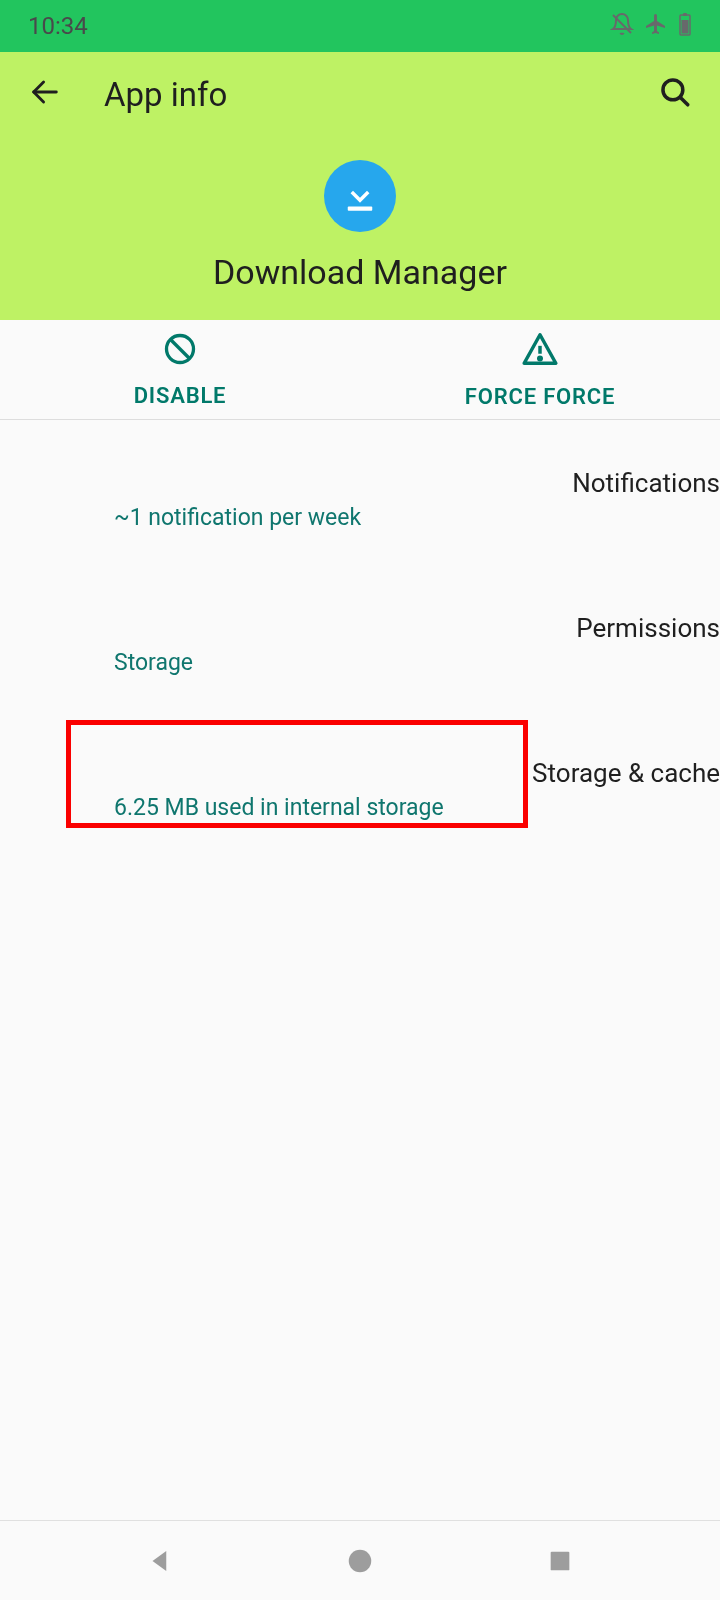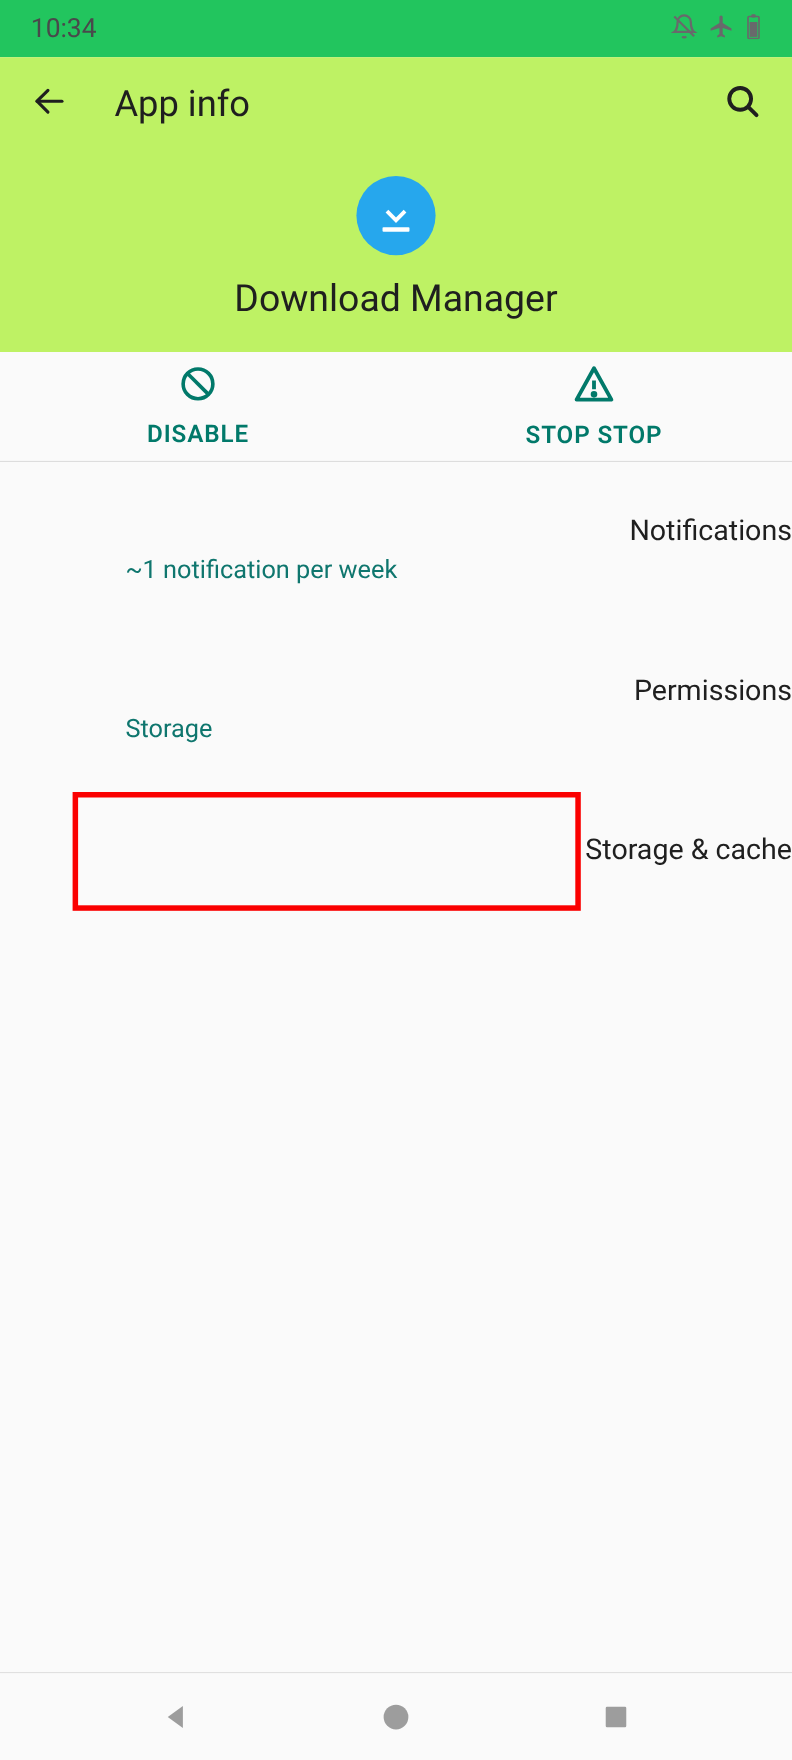--- a/index.html
+++ b/index.html
@@ -209,35 +209,36 @@
     <span class="action-label">DISABLE</span>
   </div>
   <div class="action-btn">
     <span>
       <svg width="38" height="38" viewBox="0 0 24 24" fill="none" stroke="currentColor" stroke-width="2.2" stroke-linejoin="round">
         <path d="M12 3 L22 21 L2 21 Z"></path>
         <line x1="12" y1="10" x2="12" y2="15"></line>
         <circle cx="12" cy="18" r="0.8" fill="currentColor"></circle>
       </svg>
     </span>
-    <span class="action-label">STOP STOP</span>
+    <span class="action-label">FORCE FORCE</span>
   </div>
 </div>
 
 <div class="list">
   <div class="list-item">
     <div class="list-title">Notifications</div>
     <div class="list-sub">~1 notification per week</div>
   </div>
   <div class="list-item">
     <div class="list-title">Permissions</div>
     <div class="list-sub">Storage</div>
   </div>
   <div class="list-item">
     <div class="list-title">Storage &amp; cache</div>
+    <div class="list-sub">6.25 MB used in internal storage</div>
   </div>
 </div>
 
 <div class="highlight" style="left:66px; top:720px; width:462px; height:108px;"></div>
 
 <div class="nav-bar">
   <div class="nav-btn">
     <svg width="30" height="30" viewBox="0 0 24 24" fill="#9d9d9d">
       <path d="M17 4v16L6 12z"></path>
     </svg>

